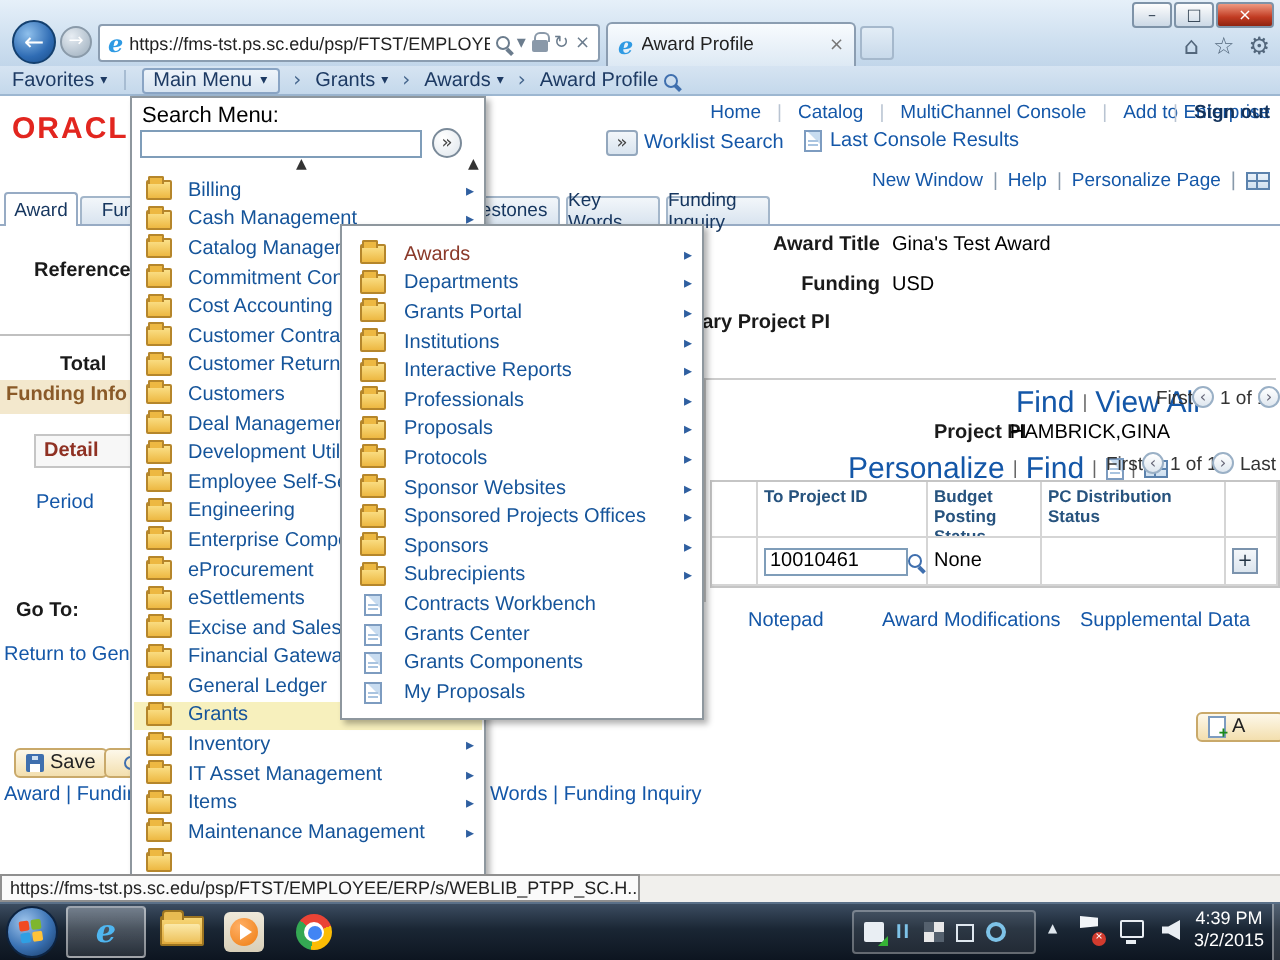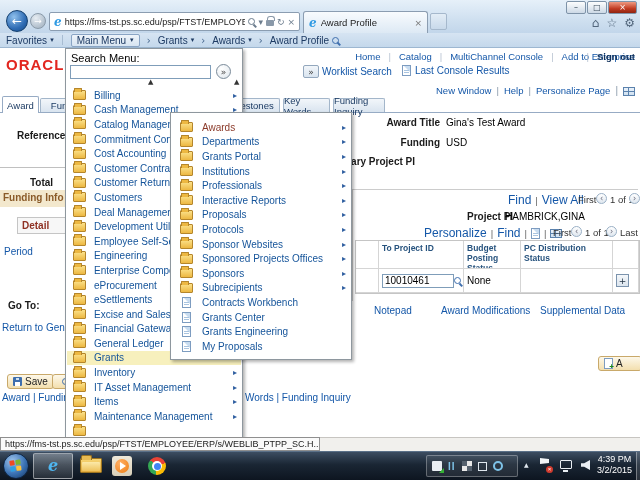--- a/index.html
+++ b/index.html
@@ -1,21 +1,21 @@
 <!DOCTYPE html>
 <html><head>
 <meta charset="utf-8">
 <style>
   *{margin:0;padding:0;box-sizing:border-box}
   html,body{width:640px;height:480px;background:#000}
   .screen{position:relative;width:640px;height:480px;overflow:hidden;
     font-family:"Liberation Sans",sans-serif;font-size:10px;background:#cfe0f0}
   .abs{position:absolute}
   .lnk{color:#1457a8;font-size:10px;cursor:pointer;white-space:nowrap}
-  .lnk9{color:#1457a8;font-size:12px;cursor:pointer;white-space:nowrap}
+  .lnk9{color:#1457a8;font-size:15px;cursor:pointer;white-space:nowrap}
   .lbl{font-weight:bold;color:#1a1a1a;font-size:10px;white-space:nowrap}
   .val{color:#000;font-size:10px;white-space:nowrap}
   .sep{color:#666;font-size:9.5px}
   .g{font-family:"DejaVu Sans",sans-serif;font-style:normal}
   .g-min::after{content:"–"}.g-max::after{content:"□"}.g-close::after{content:"×"}
   .g-back::after{content:"←"}.g-fwd::after{content:"→"}.g-dd::after{content:"▾"}
   .g-refresh::after{content:"↻"}.g-stop::after{content:"×"}
   .g-home::after{content:"⌂"}.g-star::after{content:"☆"}.g-gear::after{content:"⚙"}
   .g-sep::after{content:"›"}.g-up::after{content:"▲"}.g-arrow::after{content:"▸"}
   .g-go::after{content:"»"}.g-prev::after{content:"‹"}.g-next::after{content:"›"}
@@ -405,21 +405,21 @@
   <div class="rl lnk">Notepad</div>
       <div class="rl lnk">Award Modifications</div>
       <div class="rl lnk">Supplemental Data</div>
     </div>
 
   <span class="abs lbl" style="left:17px;top:130px">Reference</span>
   <div class="abs" style="left:0;top:167px;width:80px;border-top:1px solid #c0c0c0"></div>
   <span class="abs lbl" style="left:30px;top:177px">Total</span>
   <div class="abs fundinfo">Funding Info</div>
   <div class="abs detailtab">Detail</div>
-  <span class="abs lnk" style="left:4px;top:246px">Period</span>
+  <span class="abs lnk" style="left:18px;top:246px">Period</span>
   <span class="abs lbl" style="left:8px;top:300px">Go To:</span>
   <span class="abs lnk" style="left:2px;top:322px">Return to General Info</span>
   <div class="abs psbtn" style="left:7px;top:374px">
     <span class="disk-ic"></span>
     <span>Save</span>
   </div>
   <div class="abs psbtn" style="left:52px;top:374px;width:26px;justify-content:center">
     <span class="mag-sm mag-blue"></span>
   </div>
   <span class="abs lnk" style="left:2px;top:392px">Award | Funding |</span>
@@ -664,36 +664,36 @@
             <span class="folder-ic"></span>
           </span>
           <span class="mi-label">Institutions</span>
           <span class="mi-arrow g g-arrow"></span>
         </div>
 
         <div class="mi folder">
           <span class="icon-slot">
             <span class="folder-ic"></span>
           </span>
+          <span class="mi-label">Interactive Reports</span>
+          <span class="mi-arrow g g-arrow"></span>
+        </div>
+
+        <div class="mi folder">
+          <span class="icon-slot">
+            <span class="folder-ic"></span>
+          </span>
           <span class="mi-label">Professionals</span>
           <span class="mi-arrow g g-arrow"></span>
         </div>
 
         <div class="mi folder">
           <span class="icon-slot">
             <span class="folder-ic"></span>
           </span>
-          <span class="mi-label">Interactive Reports</span>
-          <span class="mi-arrow g g-arrow"></span>
-        </div>
-
-        <div class="mi folder">
-          <span class="icon-slot">
-            <span class="folder-ic"></span>
-          </span>
           <span class="mi-label">Proposals</span>
           <span class="mi-arrow g g-arrow"></span>
         </div>
 
         <div class="mi folder">
           <span class="icon-slot">
             <span class="folder-ic"></span>
           </span>
           <span class="mi-label">Protocols</span>
           <span class="mi-arrow g g-arrow"></span>
@@ -744,21 +744,21 @@
             <span class="doc-ic"></span>
           </span>
           <span class="mi-label">Grants Center</span>
 
         </div>
 
         <div class="mi page noarrow">
           <span class="icon-slot">
             <span class="doc-ic"></span>
           </span>
-          <span class="mi-label">Grants Engineering</span>
+          <span class="mi-label">Grants Components</span>
 
         </div>
 
         <div class="mi page noarrow">
           <span class="icon-slot">
             <span class="doc-ic"></span>
           </span>
           <span class="mi-label">My Proposals</span>
 
         </div>

